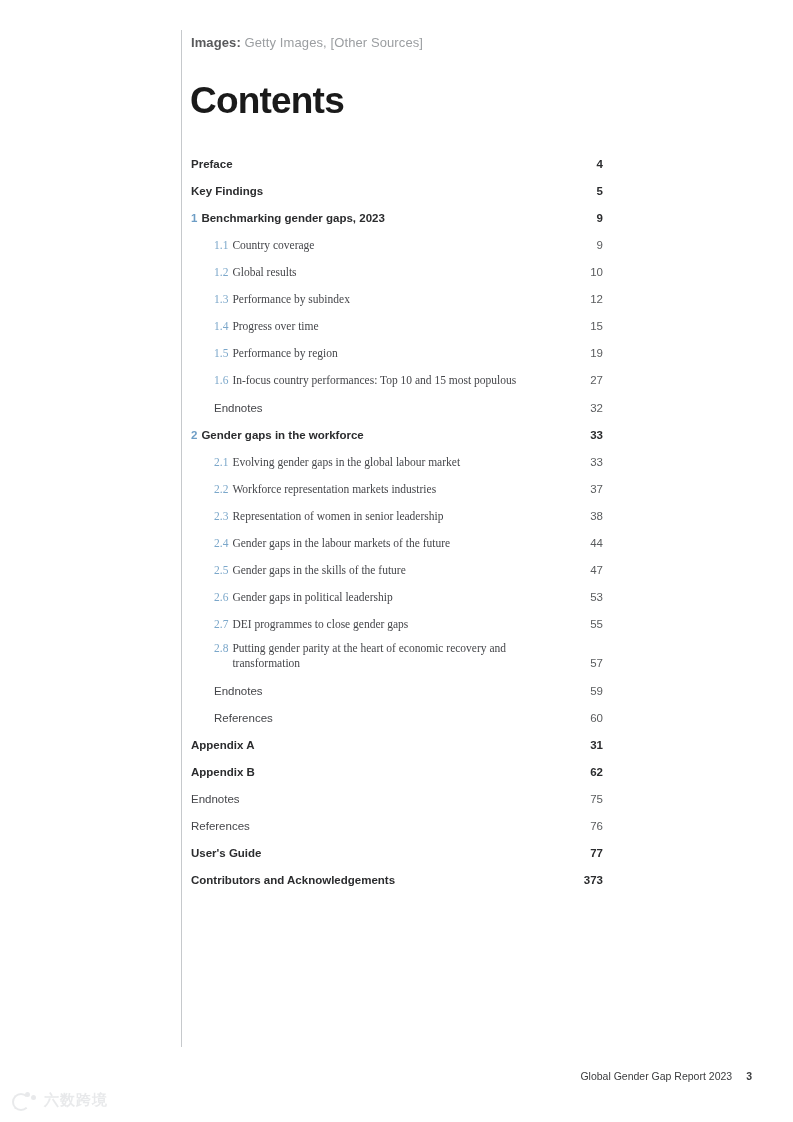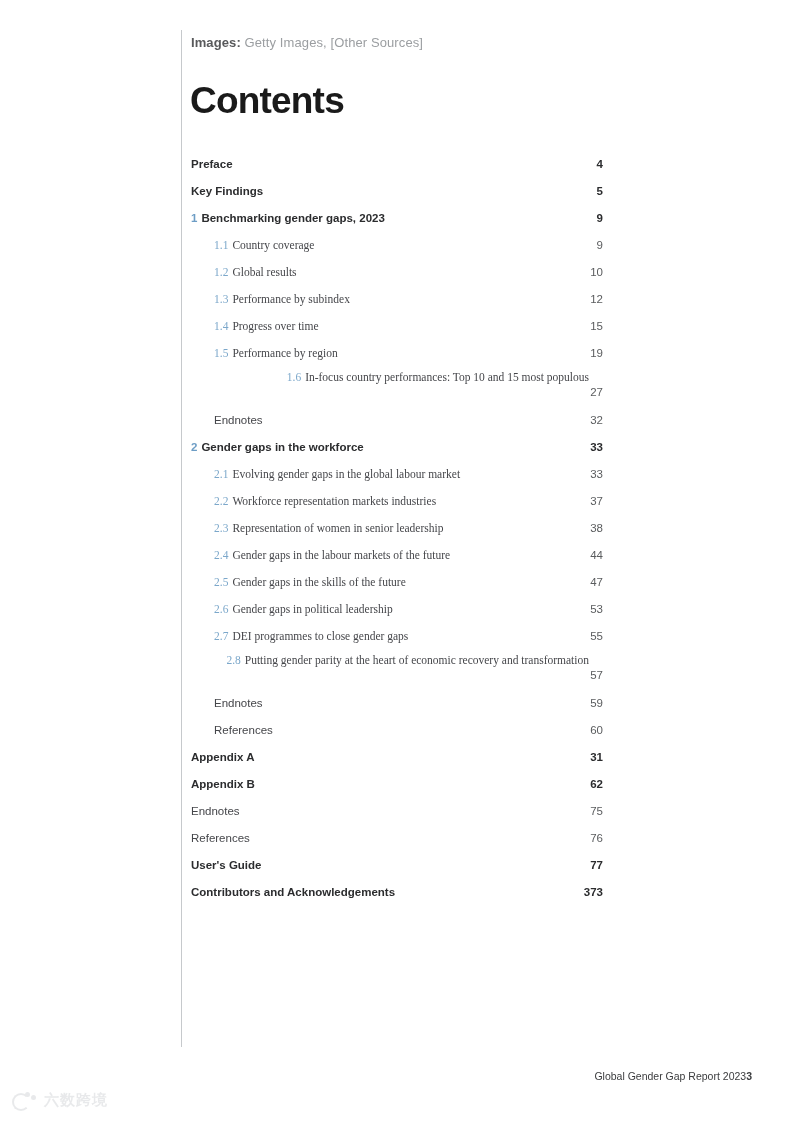--- a/index.html
+++ b/index.html
@@ -112,29 +112,30 @@
   .lvl-plain .toc-num { color: #5a5c5e; }
 
   .lvl-sub { padding-left: 23px; }
   .lvl-sub .toc-label { color: #45464a; font-family: Liberation Serif, serif; }
   .lvl-sub .toc-num { color: #5a5c5e; }
 
   .lvl-subplain { padding-left: 23px; }
   .lvl-subplain .toc-label { color: #45464a; }
 
   
-  .toc-row.wraps { margin-bottom: 10px; flex-direction: column; }
+  .toc-row.wraps { margin-bottom: 10px; }
 
   
   .footer {
     position: absolute;
     right: 41px;
     bottom: 40px;
     display: flex;
     align-items: baseline;
+    gap: 14px;
     font-size: 10.5px;
     color: #3b3c3e;
     white-space: nowrap;
   }
   .footer-page { font-weight: bold; }
 
   
   .watermark {
     position: absolute;
     left: 12px;

